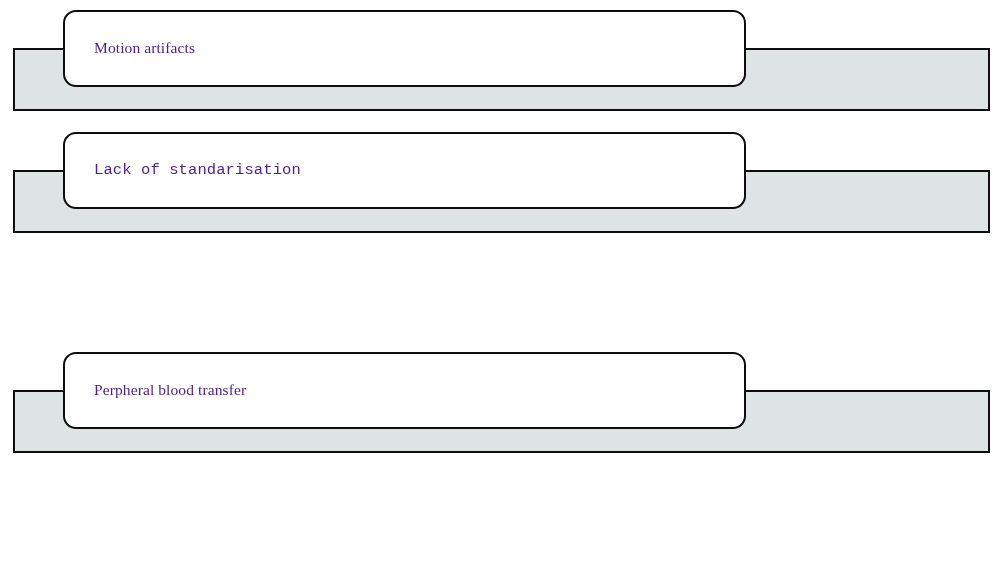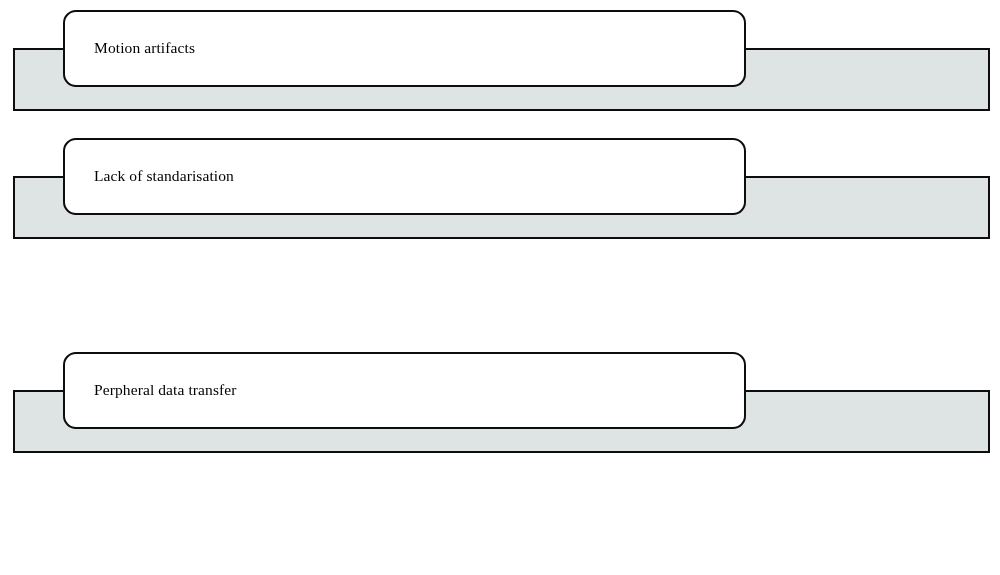--- a/index.html
+++ b/index.html
@@ -53,46 +53,46 @@
     border-radius: 13px;
     box-sizing: border-box;
     display: flex;
     align-items: center;
   }
 
   .callout-label {
     padding-left: 29px;
     font-size: 15.5px;
     line-height: 1.2;
-    color: #000000;
+    color: #4c1d95;
     letter-spacing: 0.1px;
     white-space: nowrap;
   }
 </style>
 </head>
 <body>
 
 <div id="canvas">
 
   <div class="row" style="top:0px;">
     <div class="banner"></div>
     <div class="callout">
       <span class="callout-label">Motion artifacts</span>
     </div>
   </div>
 
-  <div class="row" style="top:128px;">
+  <div class="row" style="top:122px;font-family:Liberation Mono, monospace;">
     <div class="banner"></div>
     <div class="callout">
       <span class="callout-label">Lack of standarisation</span>
     </div>
   </div>
 
 
   <div class="row" style="top:342px;">
     <div class="banner"></div>
     <div class="callout">
-      <span class="callout-label">Perpheral data transfer</span>
+      <span class="callout-label">Perpheral blood transfer</span>
     </div>
   </div>
 
 
 </div>
 
 </body></html>

